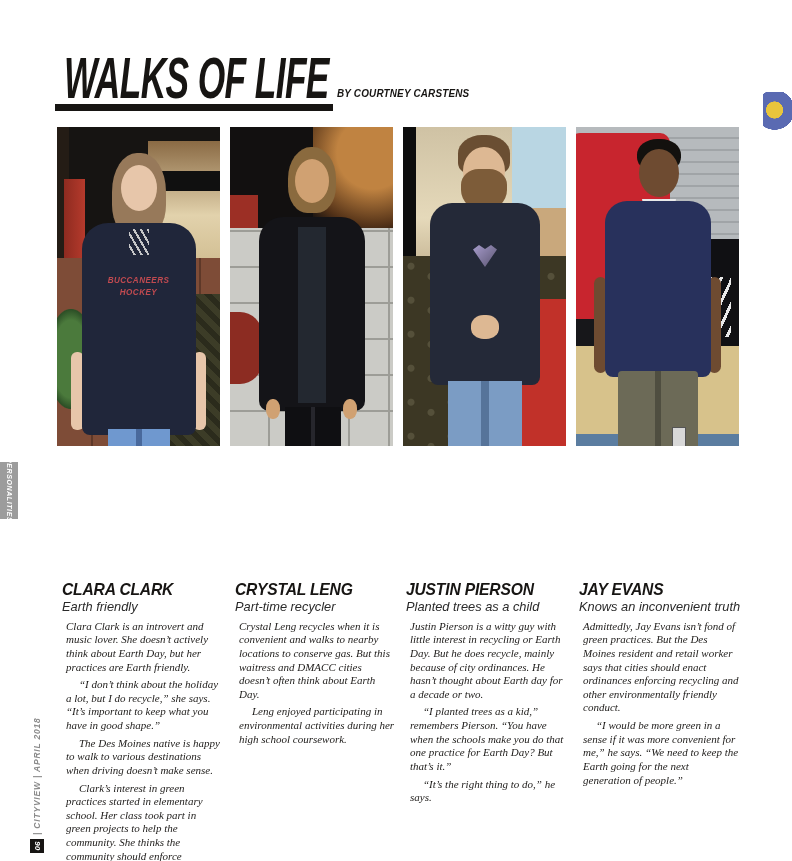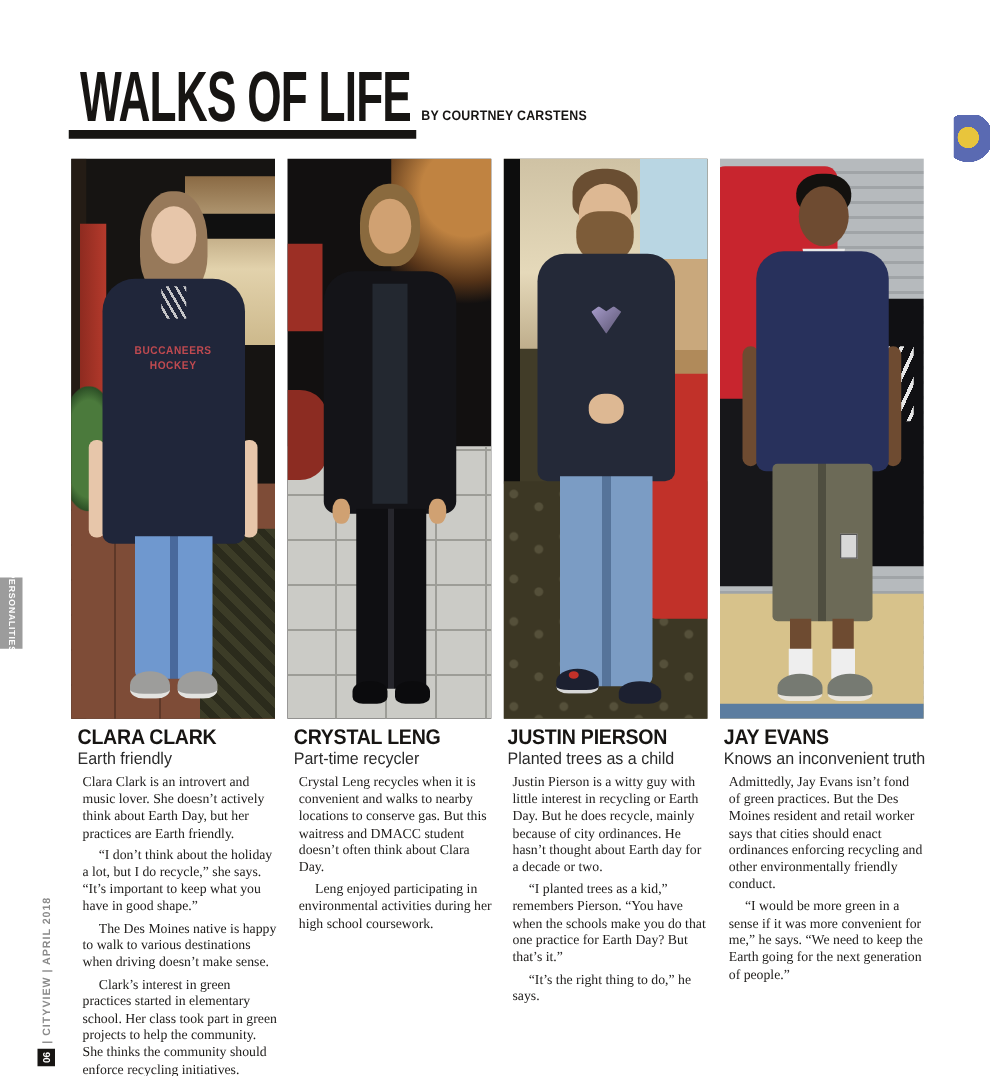--- a/index.html
+++ b/index.html
@@ -1,20 +1,21 @@
 <!DOCTYPE html>
 <html><head>
 <meta charset="utf-8">
 <style>
   * { margin:0; padding:0; box-sizing:border-box; }
   html,body { background:#e8e8e8; }
   .page {
     position:relative; width:792px; height:861px; background:#ffffff;
     overflow:hidden; font-family:"Liberation Sans", sans-serif;
     margin:0 auto;
+    font-style:italic;
   }
   
   .title {
     position:absolute; left:64px; top:50px;
     font-size:57px; font-weight:bold; color:#171513; line-height:1;
     letter-spacing:-1px; transform:scaleX(0.62); transform-origin:left top;
     white-space:nowrap;
   }
   .title-rule { position:absolute; left:55px; top:104px; width:278px; height:7px; background:#171513; }
   .byline {
@@ -50,21 +51,21 @@
       #c89a62 16%, #c49258 30%,
       #d07543 33%, #d07543 40%,
       #caa36a 42%, #caa36a 44%,
       #2c2c2e 46%, #1d1d20 56%,
       #c89a62 58%, #bf8f55 78%,
       #c9a46c 88%, #cccbc8 95%, #cccbc8 100%);
   }
   .sliver-toy { position:absolute; left:0; top:62px; width:29px; height:40px;
     background:radial-gradient(circle at 40% 45%, #e8c53c 0 30%, #5a6ab2 31% 70%, transparent 71%); }
   
-  .photo { position:absolute; top:127px; width:163px; height:448px; overflow:hidden; }
+  .photo { position:absolute; top:127px; width:163px; height:319px; overflow:hidden; }
   .photo div { position:absolute; }
   #photo-1 { left:57px; background:#161412; }
   #photo-2 { left:230px; background:#121010; }
   #photo-3 { left:403px; background:#413c28; }
   #photo-4 { left:576px; background:repeating-linear-gradient(180deg,#b6babd 0 10px,#a0a4a7 10px 12px); }
   
   .p1-leftwall { left:0; top:0; width:12px; height:100%; background:#241c15; }
   .p1-pillar { left:7px; top:52px; width:21px; height:155px; background:linear-gradient(90deg,#8e2b20,#b53a2c); }
   .p1-store { right:0; top:14px; width:72px; height:135px; background:linear-gradient(#8a6a44,#e2d2ac 55%,#cdb98c); }
   .p1-storesign { right:0; top:44px; width:72px; height:20px; background:#101010; }
@@ -270,21 +271,21 @@
       <p class="indent">“I don’t think about the holiday a lot, but I do recycle,” she says. “It’s important to keep what you have in good shape.”</p>
       <p class="indent">The Des Moines native is happy to walk to various destinations when driving doesn’t make sense.</p>
       <p class="indent">Clark’s interest in green practices started in elementary school. Her class took part in green projects to help the community. She thinks the community should enforce recycling initiatives.</p>
     </div>
   </div>
 
   <div class="col" id="col-2">
     <div class="name">CRYSTAL LENG</div>
     <div class="tagline">Part-time recycler</div>
     <div class="body">
-      <p>Crystal Leng recycles when it is convenient and walks to nearby locations to conserve gas. But this waitress and DMACC student doesn’t often think about Clara Day.</p>
+      <p>Crystal Leng recycles when it is convenient and walks to nearby locations to conserve gas. But this waitress and DMACC cities doesn’t often think about Earth Day.</p>
       <p class="indent">Leng enjoyed participating in environmental activities during her high school coursework.</p>
     </div>
   </div>
 
   <div class="col" id="col-3">
     <div class="name">JUSTIN PIERSON</div>
     <div class="tagline">Planted trees as a child</div>
     <div class="body">
       <p>Justin Pierson is a witty guy with little interest in recycling or Earth Day. But he does recycle, mainly because of city ordinances. He hasn’t thought about Earth day for a decade or two.</p>
       <p class="indent">“I planted trees as a kid,” remembers Pierson. “You have when the schools make you do that one practice for Earth Day? But that’s it.”</p>

